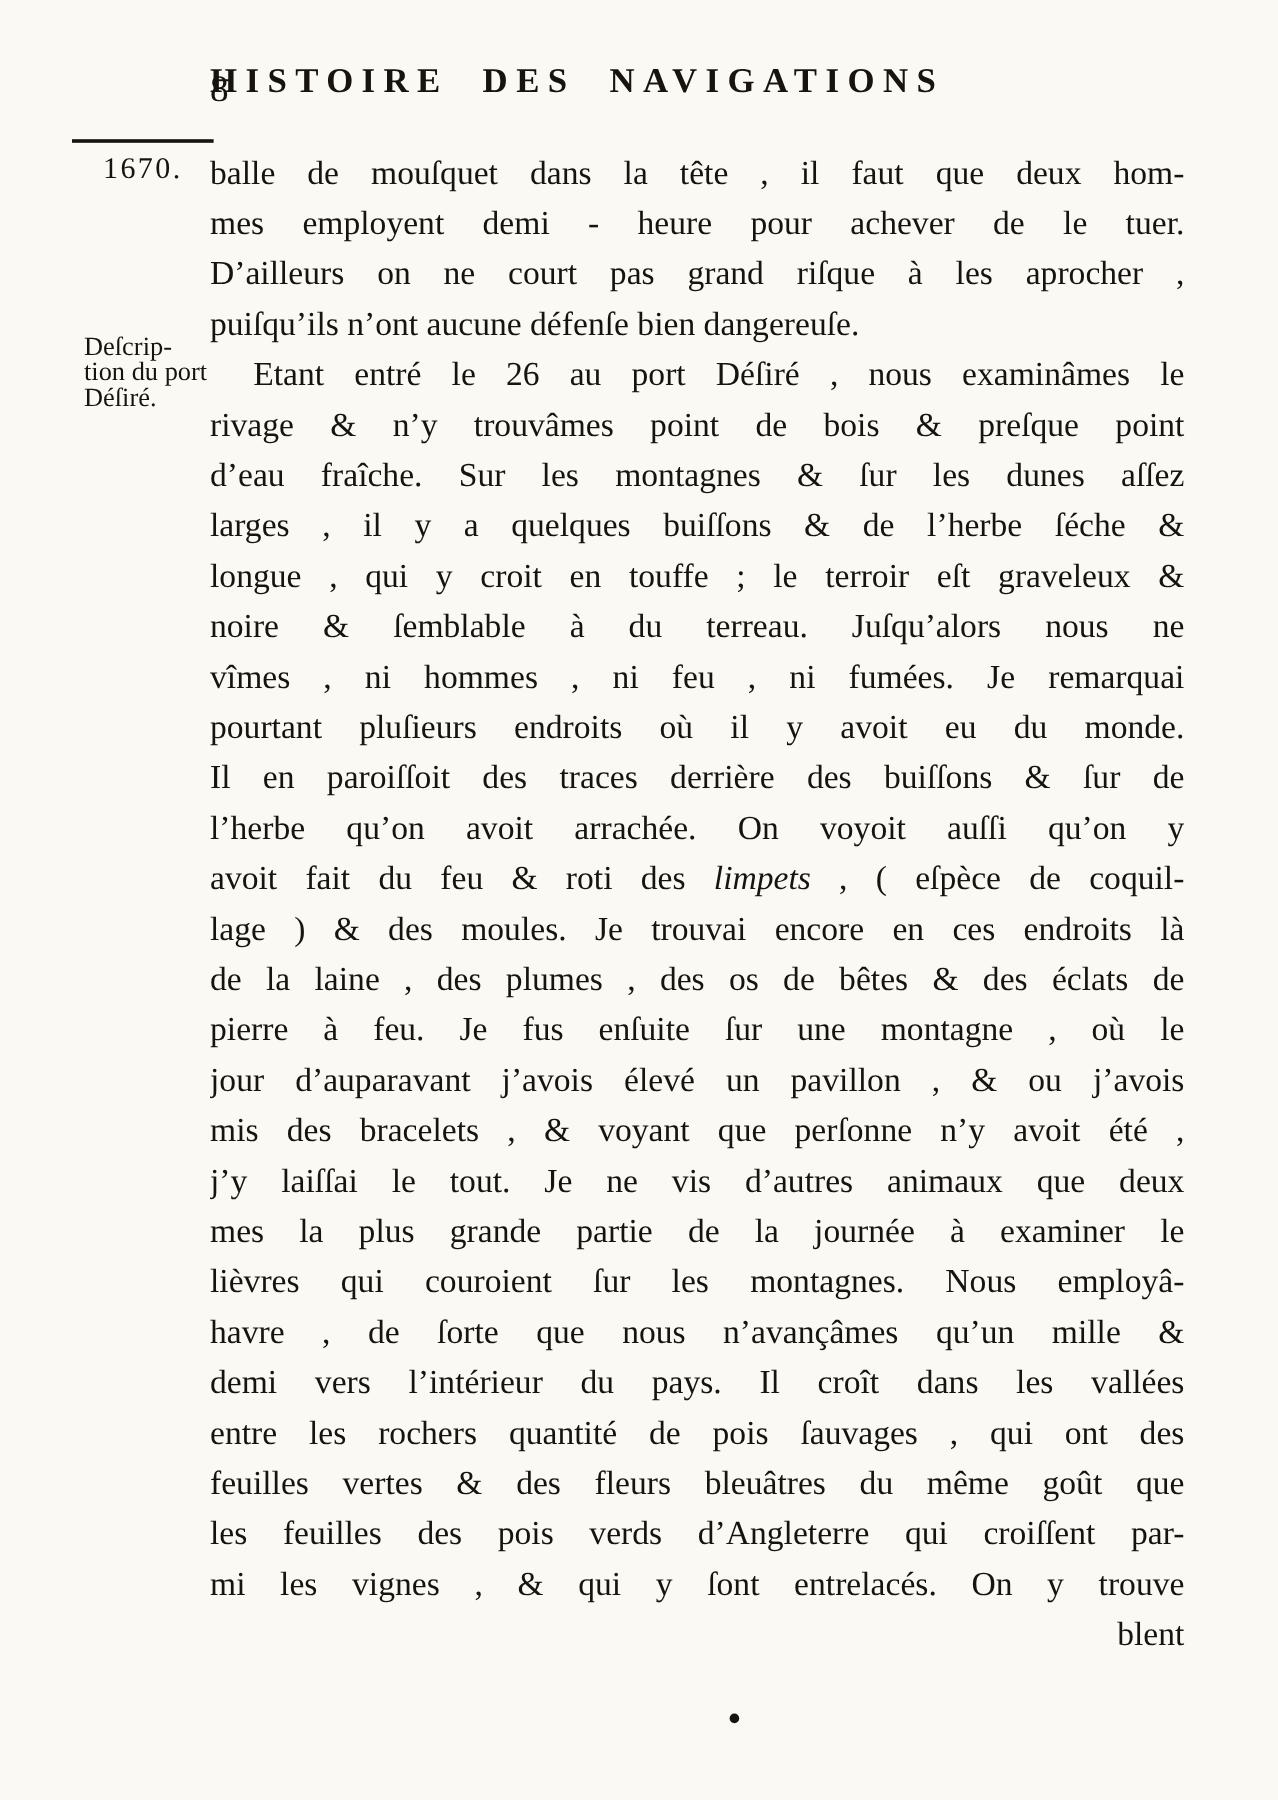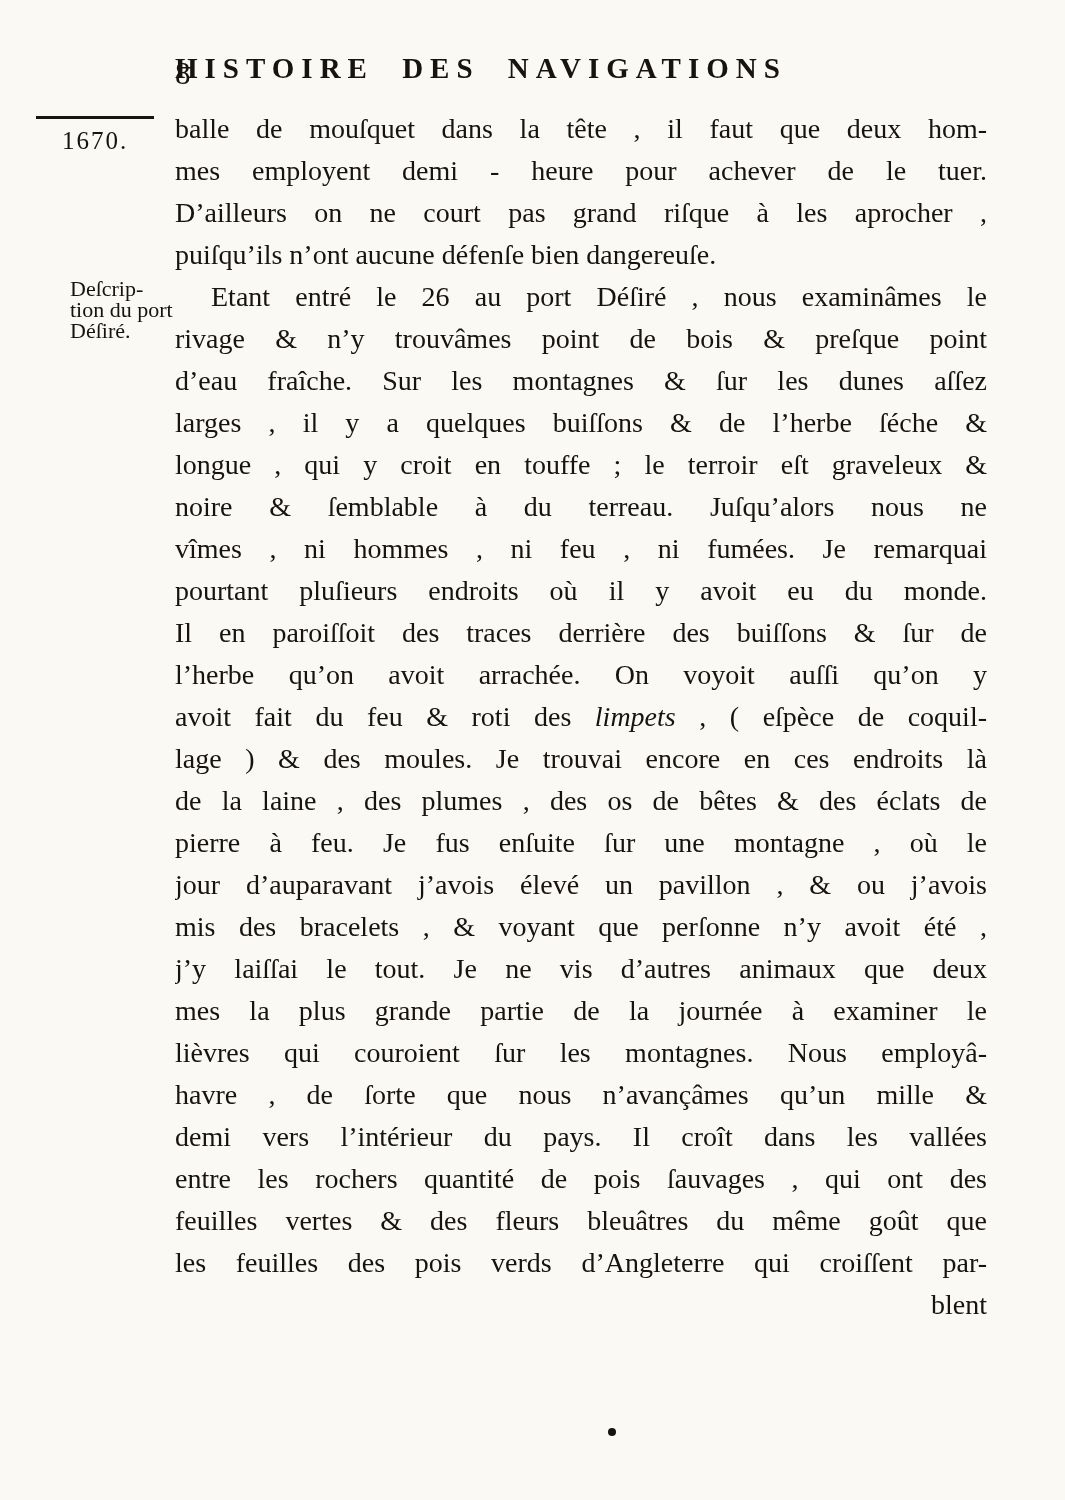--- a/index.html
+++ b/index.html
@@ -31,39 +31,39 @@
     text-align: left;
     font-size: 29px;
     font-weight: bold;
     letter-spacing: 7px;
     word-spacing: 14px;
     padding-right: 60px;
   }
   .margin-year {
     position: absolute;
     top: 116px;
-    left: 36px;
+    left: 60px;
     width: 118px;
     border-top: 3px solid #17130e;
     padding-top: 8px;
     text-align: center;
     font-size: 25px;
     letter-spacing: 2px;
   }
   .margin-note {
     position: absolute;
     top: 278px;
     left: 70px;
     width: 108px;
     font-size: 22px;
     line-height: 21px;
   }
   .body-text {
     position: absolute;
-    top: 108px;
+    top: 124px;
     left: 175px;
     width: 812px;
     font-family: Liberation Serif, serif;
   }
   .line {
     height: 42px;
     line-height: 42px;
     font-size: 28px;
     text-align: justify;
     text-align-last: justify;
@@ -122,18 +122,19 @@
       <div class="line">jour d’auparavant j’avois élevé un pavillon , &amp; ou j’avois</div>
       <div class="line">mis des bracelets , &amp; voyant que perſonne n’y avoit été ,</div>
       <div class="line">j’y laiſſai le tout. Je ne vis d’autres animaux que deux</div>
       <div class="line">mes la plus grande partie de la journée à examiner le</div>
       <div class="line">lièvres qui couroient ſur les montagnes. Nous employâ-</div>
       <div class="line">havre , de ſorte que nous n’avançâmes qu’un mille &amp;</div>
       <div class="line">demi vers l’intérieur du pays. Il croît dans les vallées</div>
       <div class="line">entre les rochers quantité de pois ſauvages , qui ont des</div>
       <div class="line">feuilles vertes &amp; des fleurs bleuâtres du même goût que</div>
       <div class="line">les feuilles des pois verds d’Angleterre qui croiſſent par-</div>
+      <div class="line">mi les vignes , &amp; qui y ſont entrelacés. On y trouve</div>
       <div class="line no-just right">blent</div>
     </div>
 
   <div class="speck"></div>
 
 </div>
 
 </body></html>

